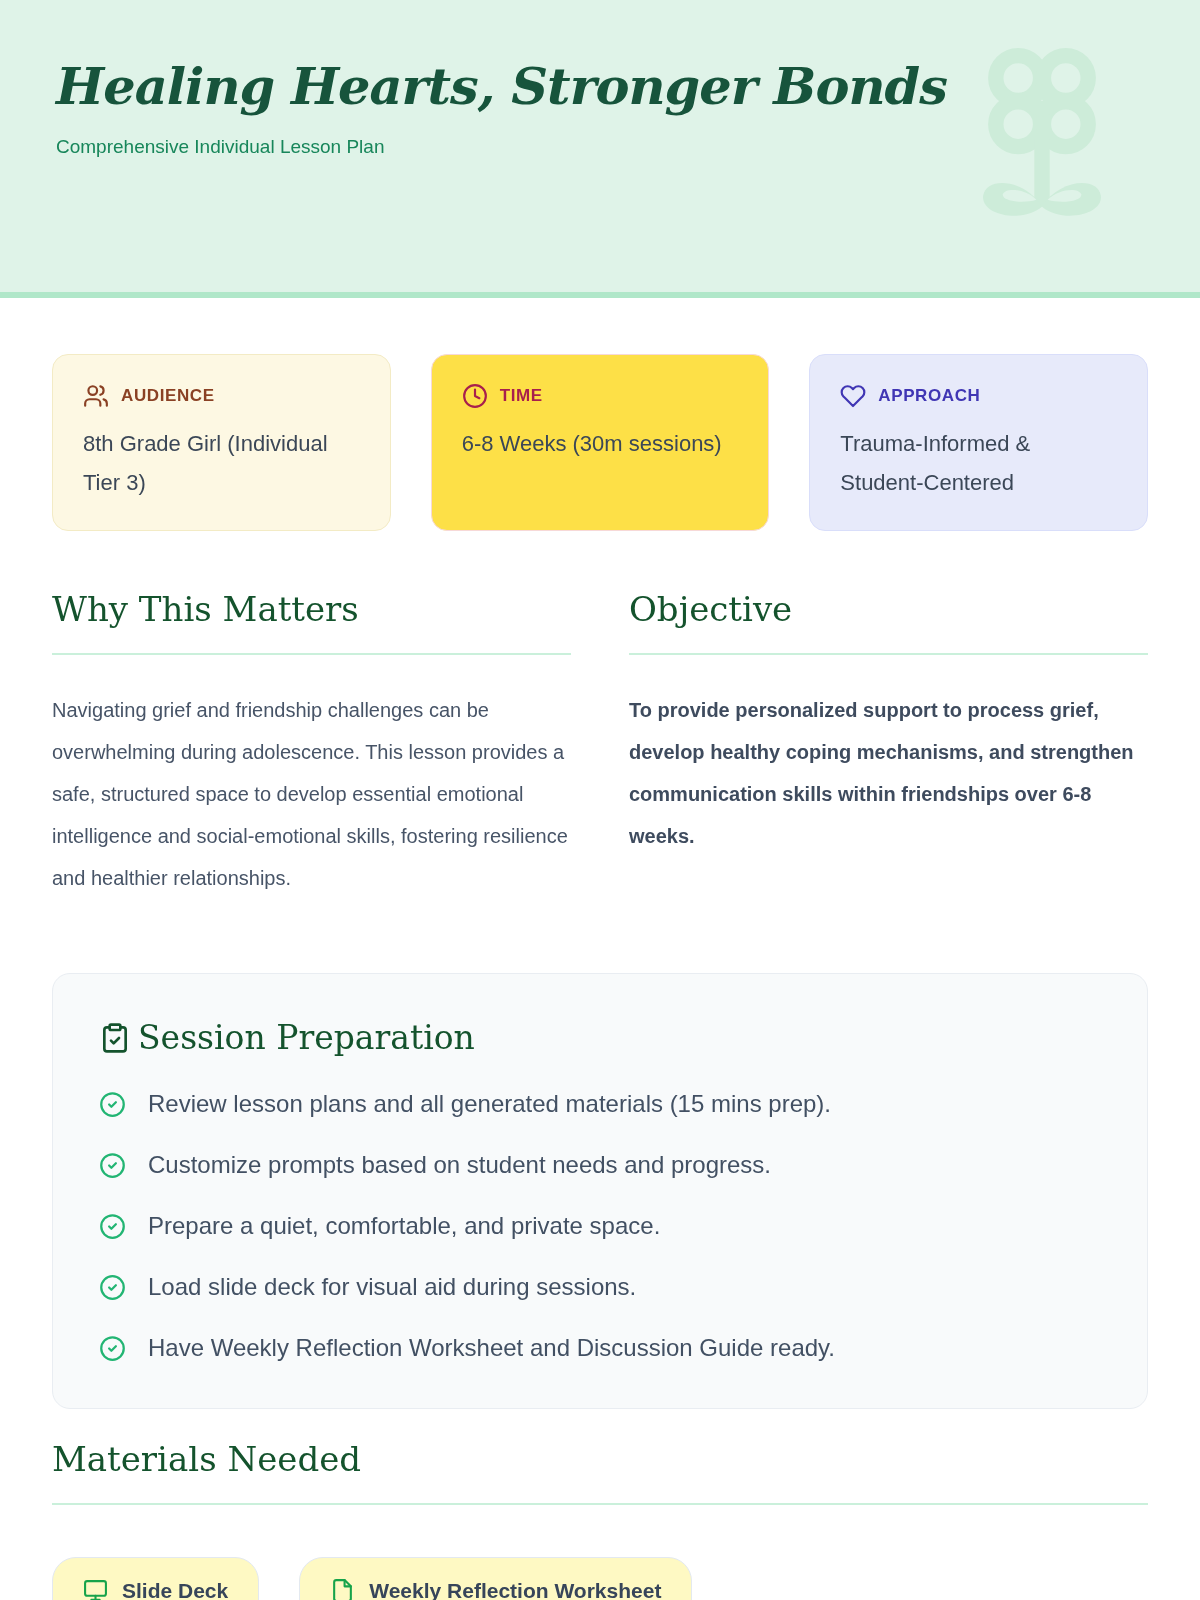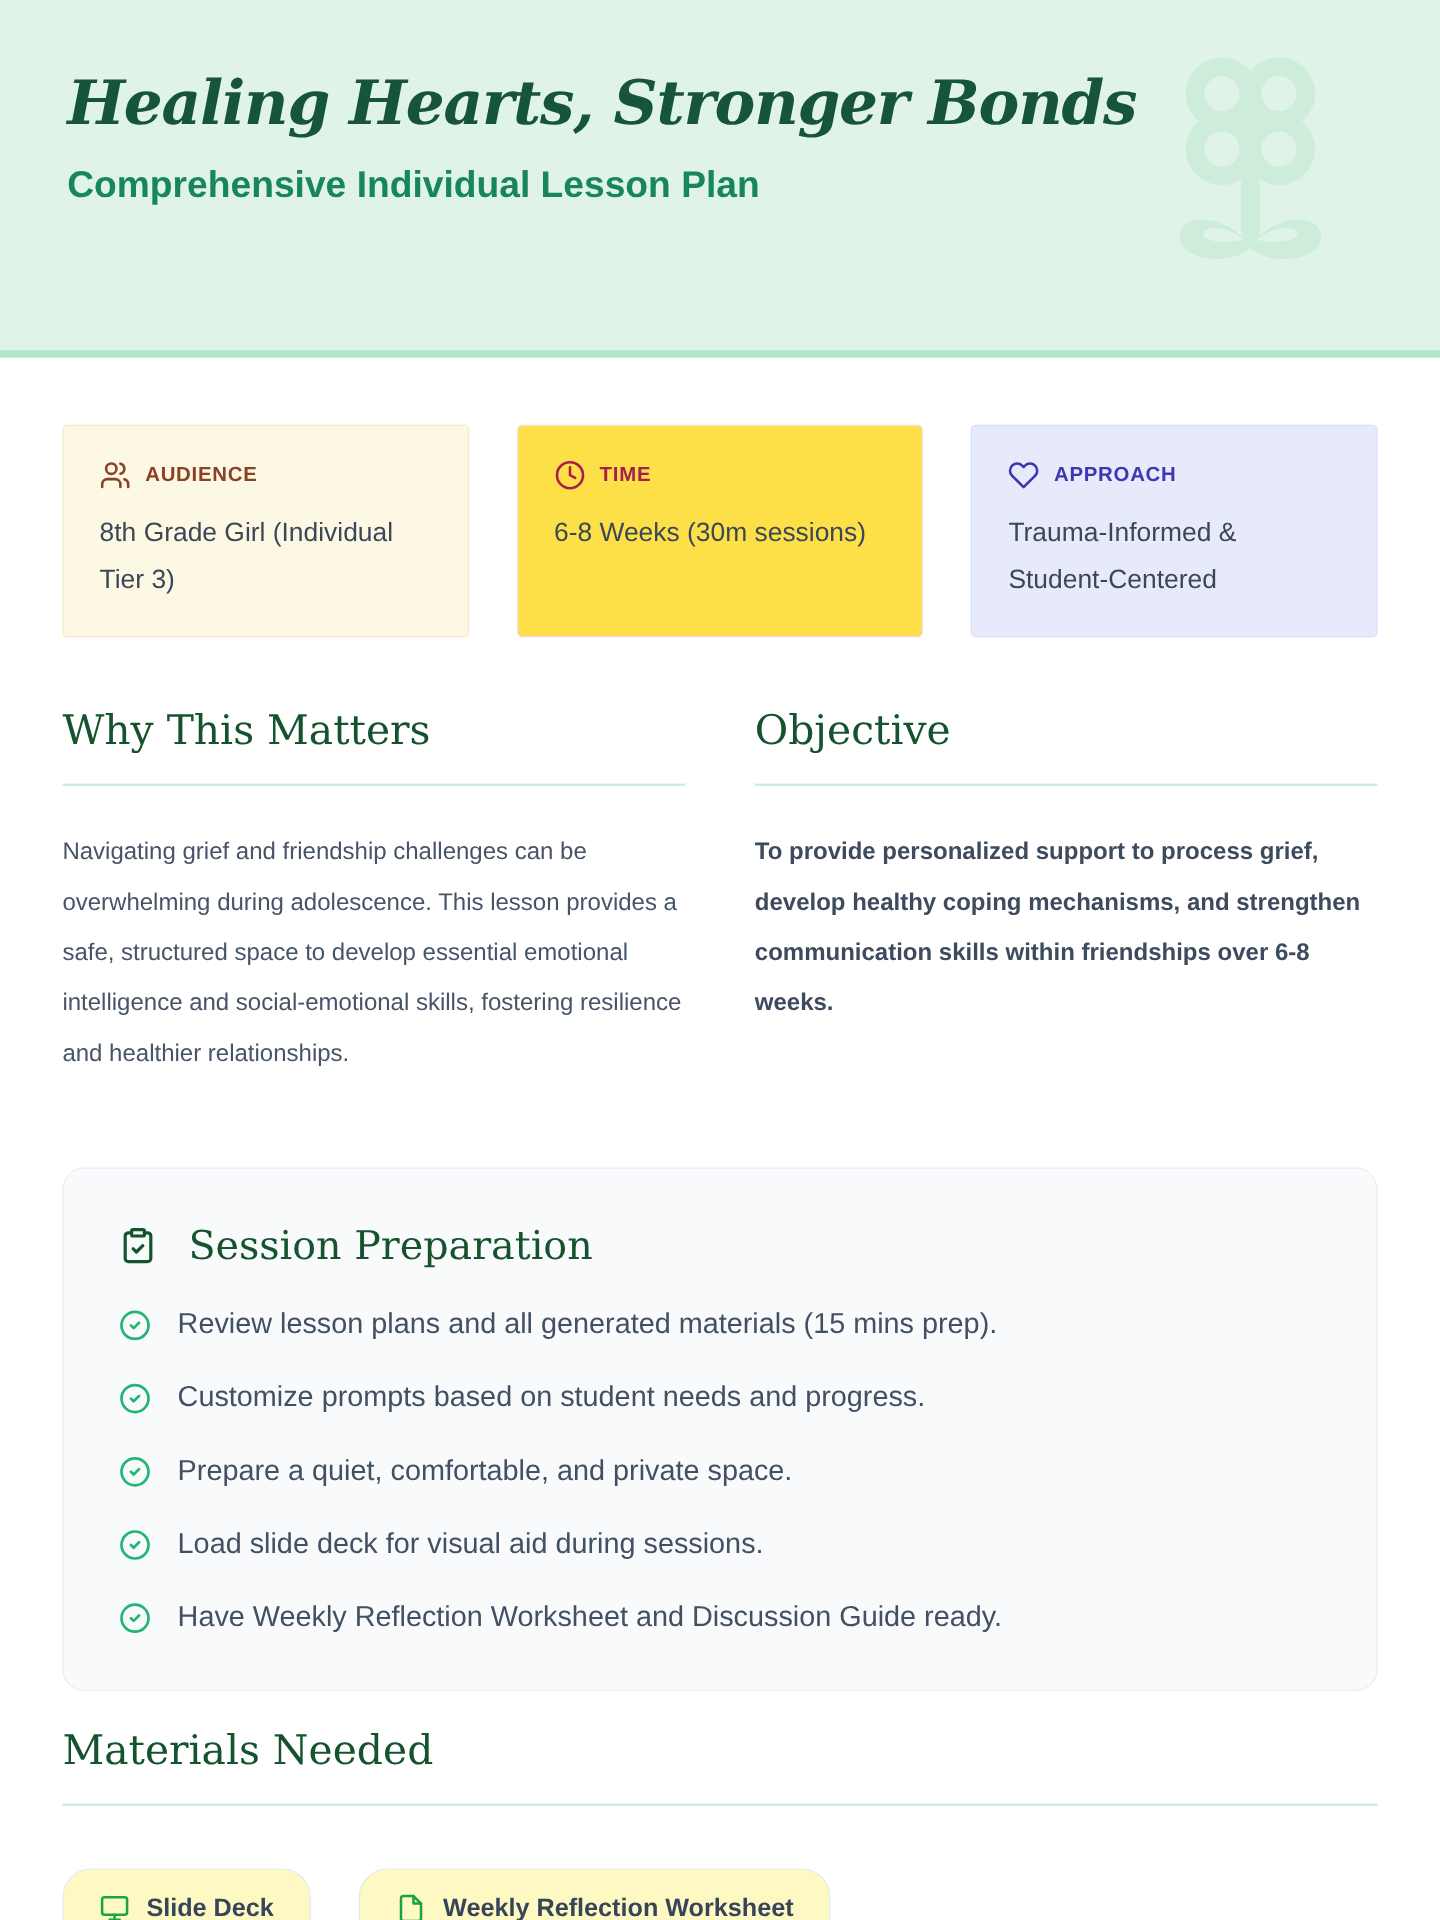--- a/index.html
+++ b/index.html
@@ -22,36 +22,36 @@
   .header h1 {
     font-family: "DejaVu Serif", serif;
     font-style: italic;
     font-weight: 700;
     font-size: 51px;
     letter-spacing: -1px;
     color: #17543c;
   }
   .header .subtitle {
     margin-top: 20px;
-    font-size: 31px;
-    font-weight: 700;
+    font-size: 19px;
+    font-weight: 400;
     color: #17865a;
   }
   .flower {
     position: absolute;
     right: 88px; top: 34px;
     width: 140px; height: 200px;
   }
   
   .content { padding: 0 52px; }
   
   .cards { display: flex; gap: 40px; margin-top: 56px; }
   .card {
     flex: 1;
-    border-radius: 4px;
+    border-radius: 16px;
     padding: 28px 30px;
     min-height: 172px;
   }
   .card-label {
     display: flex; align-items: center; gap: 12px;
     font-size: 17px; font-weight: 700; letter-spacing: 0.6px;
   }
   .card-label svg { width: 26px; height: 26px; }
   .card-value {
     margin-top: 16px;
@@ -90,21 +90,21 @@
   .two-col .objective-body { font-weight: 700; color: #3e4b5e; }
   
   .prep-box {
     margin-top: 74px;
     background: #f8fafb;
     border: 1px solid #e9edf2;
     border-radius: 18px;
     padding: 44px 46px 46px 46px;
   }
   .prep-title {
-    display: flex; align-items: center; gap: 26px;
+    display: flex; align-items: center; gap: 7px;
     font-family: "DejaVu Serif", serif;
     font-weight: 400;
     font-size: 33px;
     color: #14532d;
   }
   .prep-title svg { width: 32px; height: 32px; flex: none; }
   .check-list { margin-top: 14px; }
   .check-item {
     display: flex; align-items: center; gap: 22px;
     margin-top: 33px;

